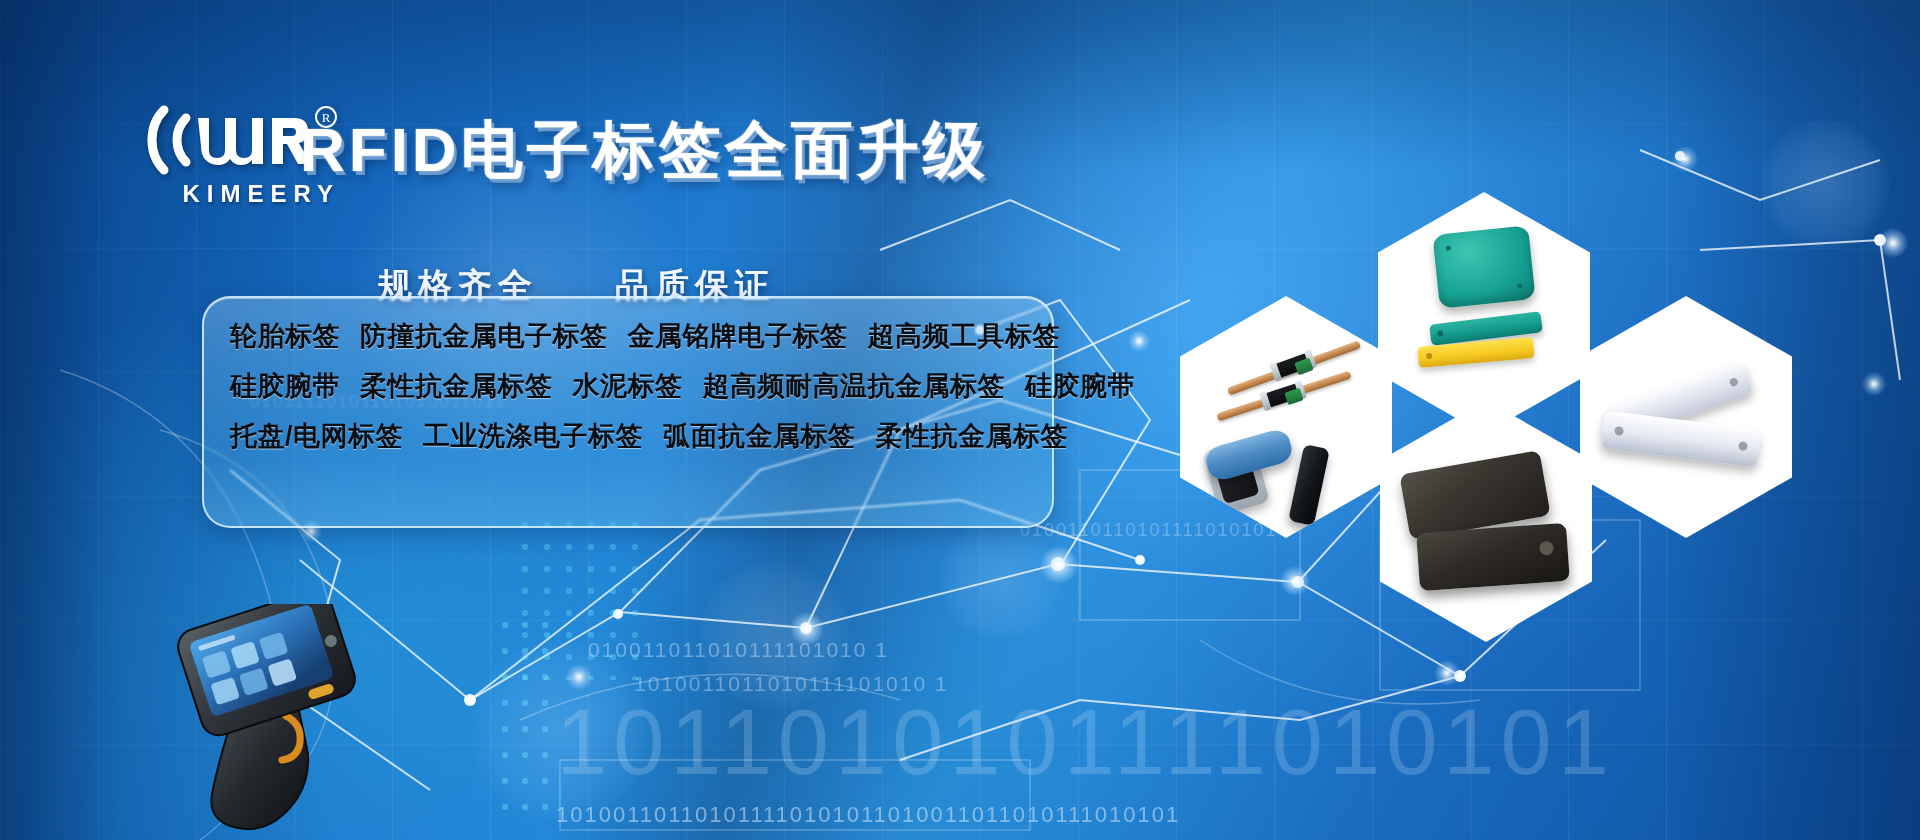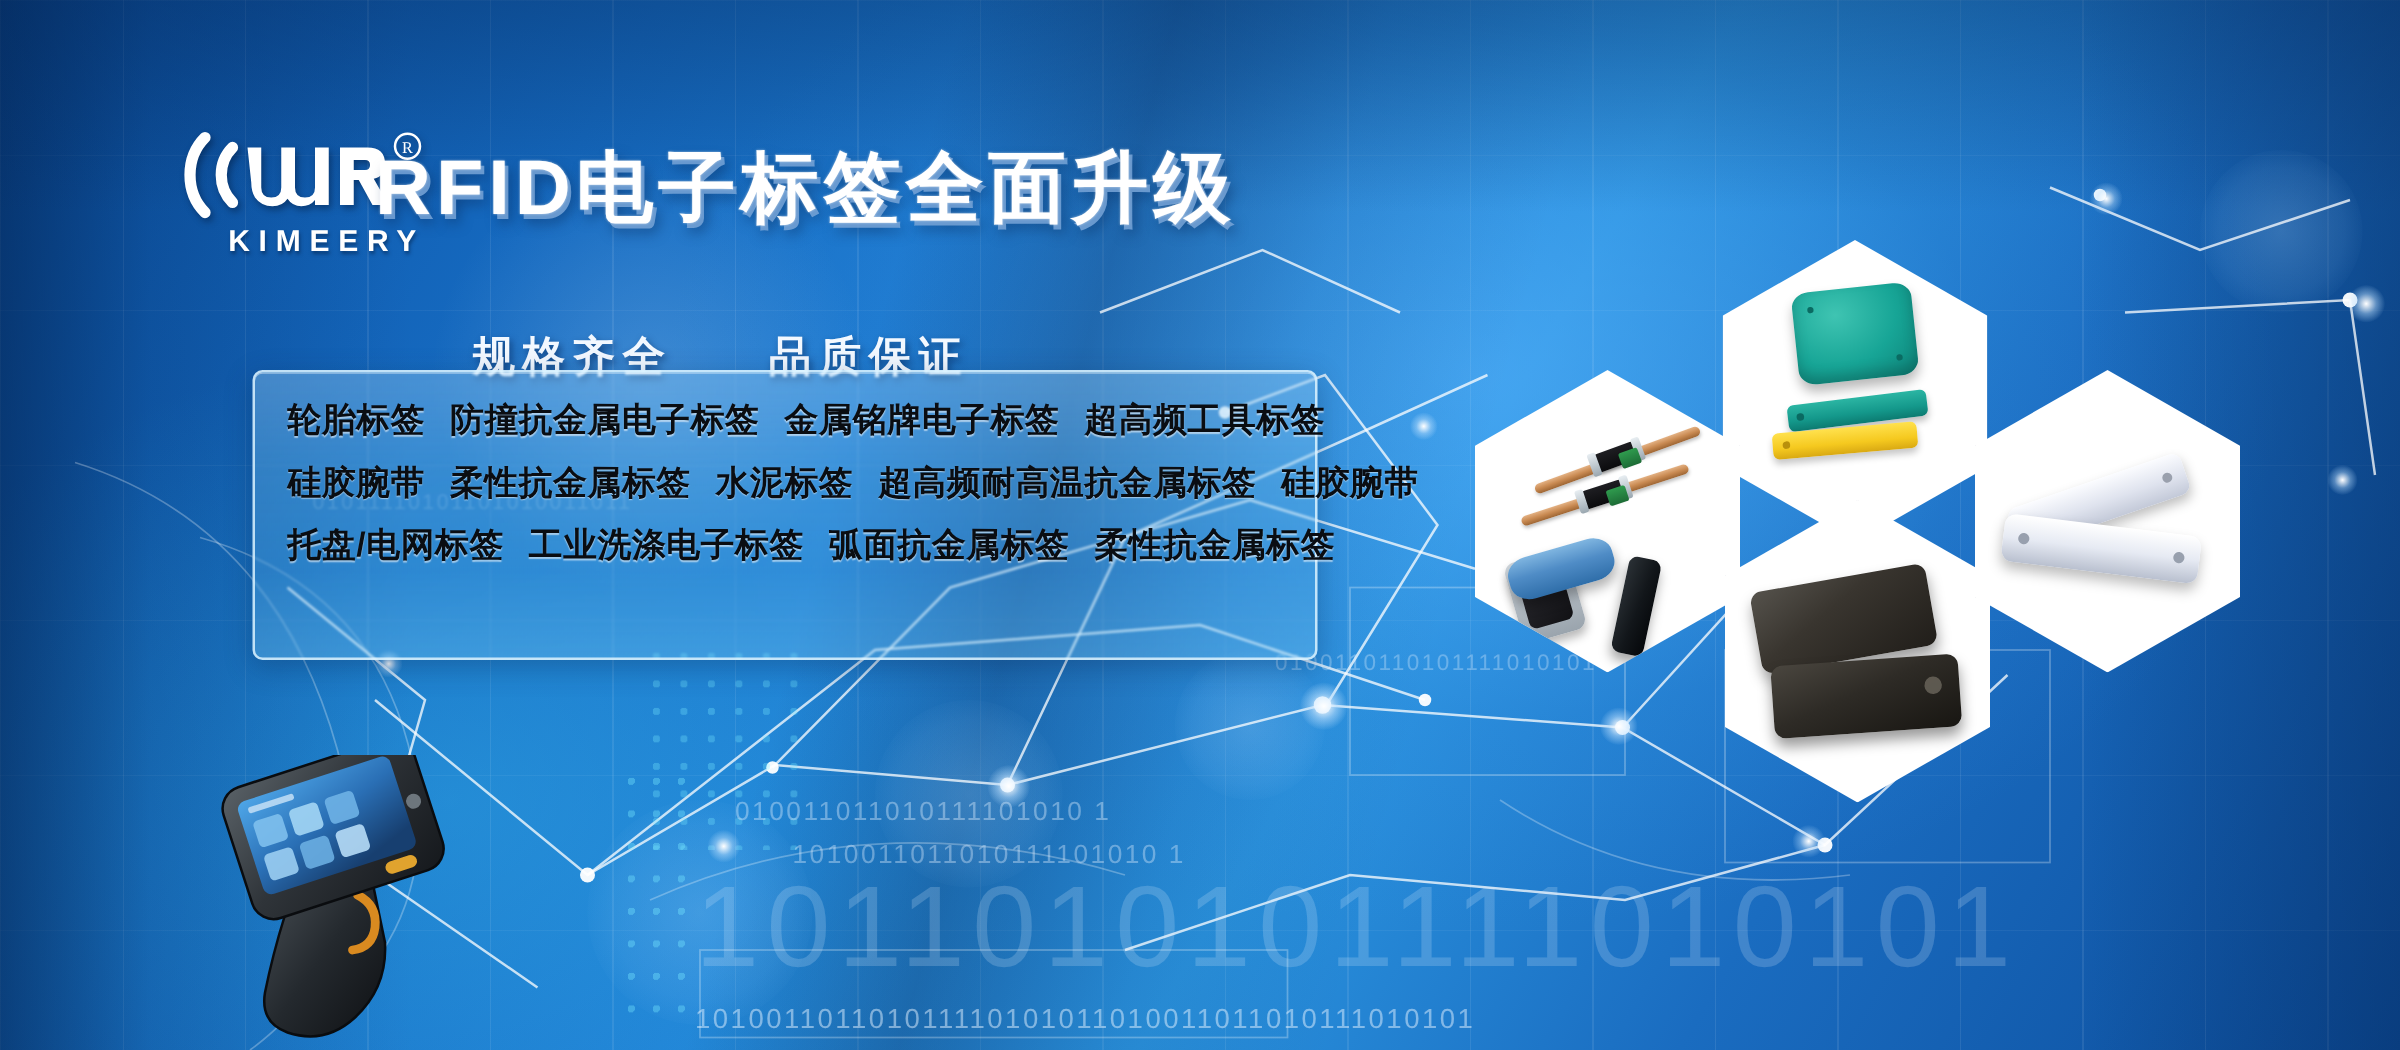--- a/index.html
+++ b/index.html
@@ -131,21 +131,21 @@
     margin-top: 25px;
   }
   #subtitle .gap { display: inline-block; width: 46px; }
 
   
   #tagpanel {
     position: absolute;
     left: 202px; top: 296px;
     width: 852px; height: 232px;
     border: 2px solid rgba(225,245,255,0.82);
-    border-radius: 8px;
+    border-radius: 28px;
     background:
       linear-gradient(to bottom,
         rgba(150,205,245,0.40) 0%,
         rgba(120,195,240,0.30) 35%,
         rgba(95,180,235,0.26) 70%,
         rgba(120,200,245,0.34) 100%);
     box-shadow: 0 6px 22px rgba(5,35,80,.30), inset 0 1px 0 rgba(255,255,255,.45);
     backdrop-filter: blur(1px);
     padding: 13px 12px 0 26px;
   }

